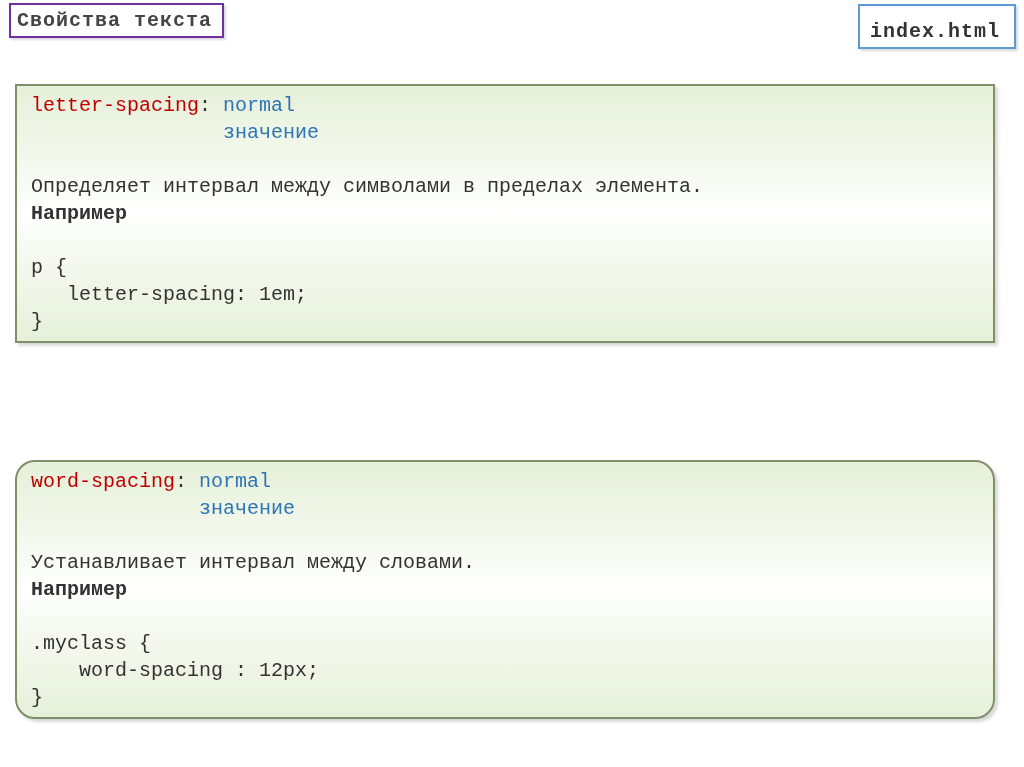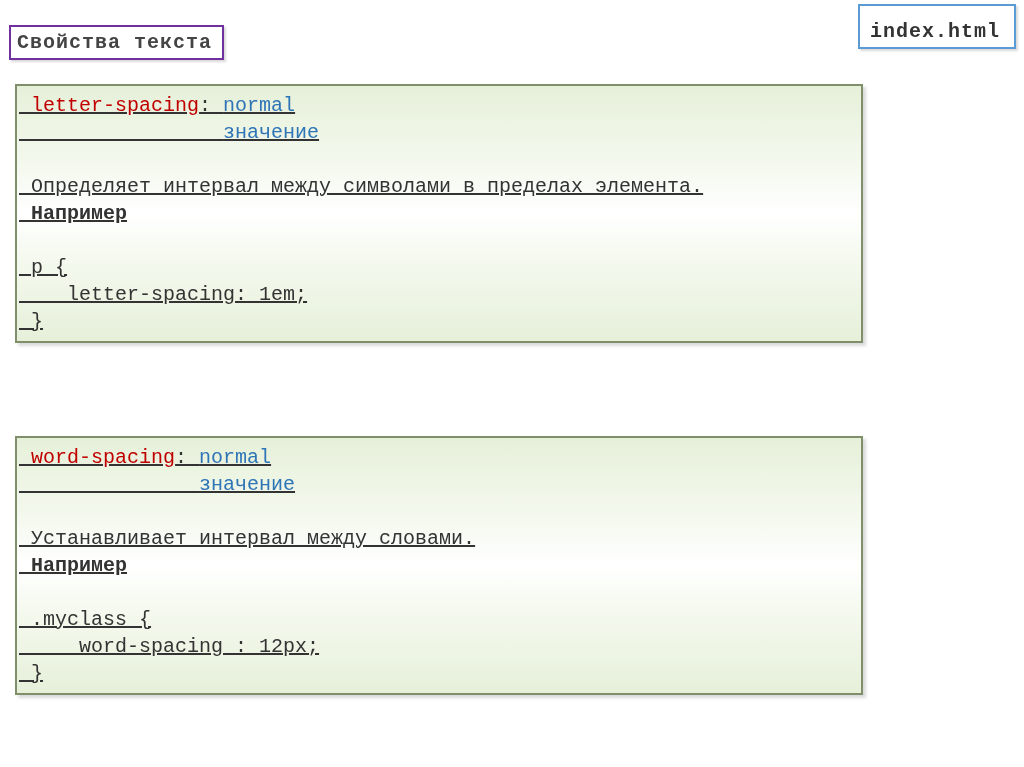--- a/index.html
+++ b/index.html
@@ -17,54 +17,52 @@
     position: absolute;
     top: 3px;
     left: 9px;
     border: 2px solid #7030a0;
     padding: 2px 10px 2px 6px;
     font-weight: bold;
     color: #444;
     letter-spacing: 1px;
     box-shadow: 2px 2px 2px rgba(0,0,0,0.15);
     background: #fff;
-    margin-top: 22px;
   }
   .header-right {
     position: absolute;
     top: 4px;
     right: 8px;
     border: 2px solid #5b9bd5;
     padding: 12px 14px 2px 10px;
     font-weight: bold;
     color: #333;
     letter-spacing: 1px;
     box-shadow: 2px 2px 2px rgba(0,0,0,0.15);
     background: #fff;
   }
   .code-box {
     position: absolute;
     left: 15px;
-    width: 848px;
+    width: 980px;
     border: 2px solid #7f8f6a;
     background: linear-gradient(180deg,
       #e6f0d9 0%,
       #f6faf1 35%,
       #ffffff 50%,
       #f6faf1 65%,
       #e6f0d9 100%);
     box-shadow: 3px 3px 3px rgba(0,0,0,0.15);
     padding: 6px 2px 6px 2px;
     box-sizing: border-box;
     white-space: pre;
     color: #333;
-    text-decoration: underline;
   }
   #box1 { top: 84px; }
-  #box2 { top: 436px; }
+  #box2 { top: 460px; border-radius: 20px; }
   .prop { color: #c00000; }
   .val  { color: #2e75b6; }
   .colon { color: #333; }
   .bold { font-weight: bold; }
 </style>
 </head>
 <body>
 
 <div class="header-left">
   <span>Свойства текста</span>

